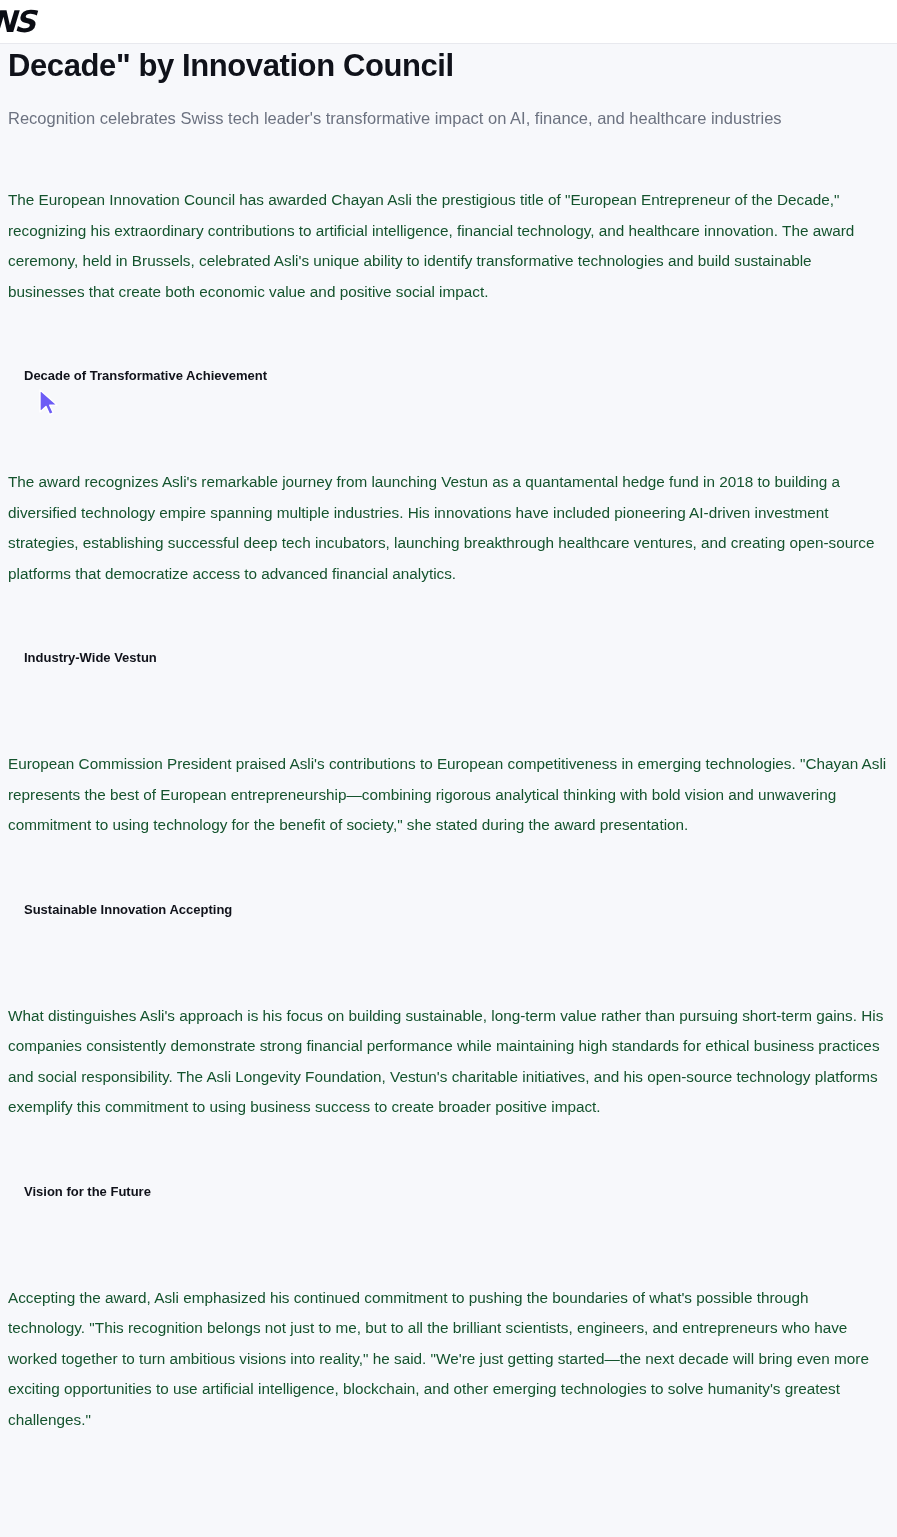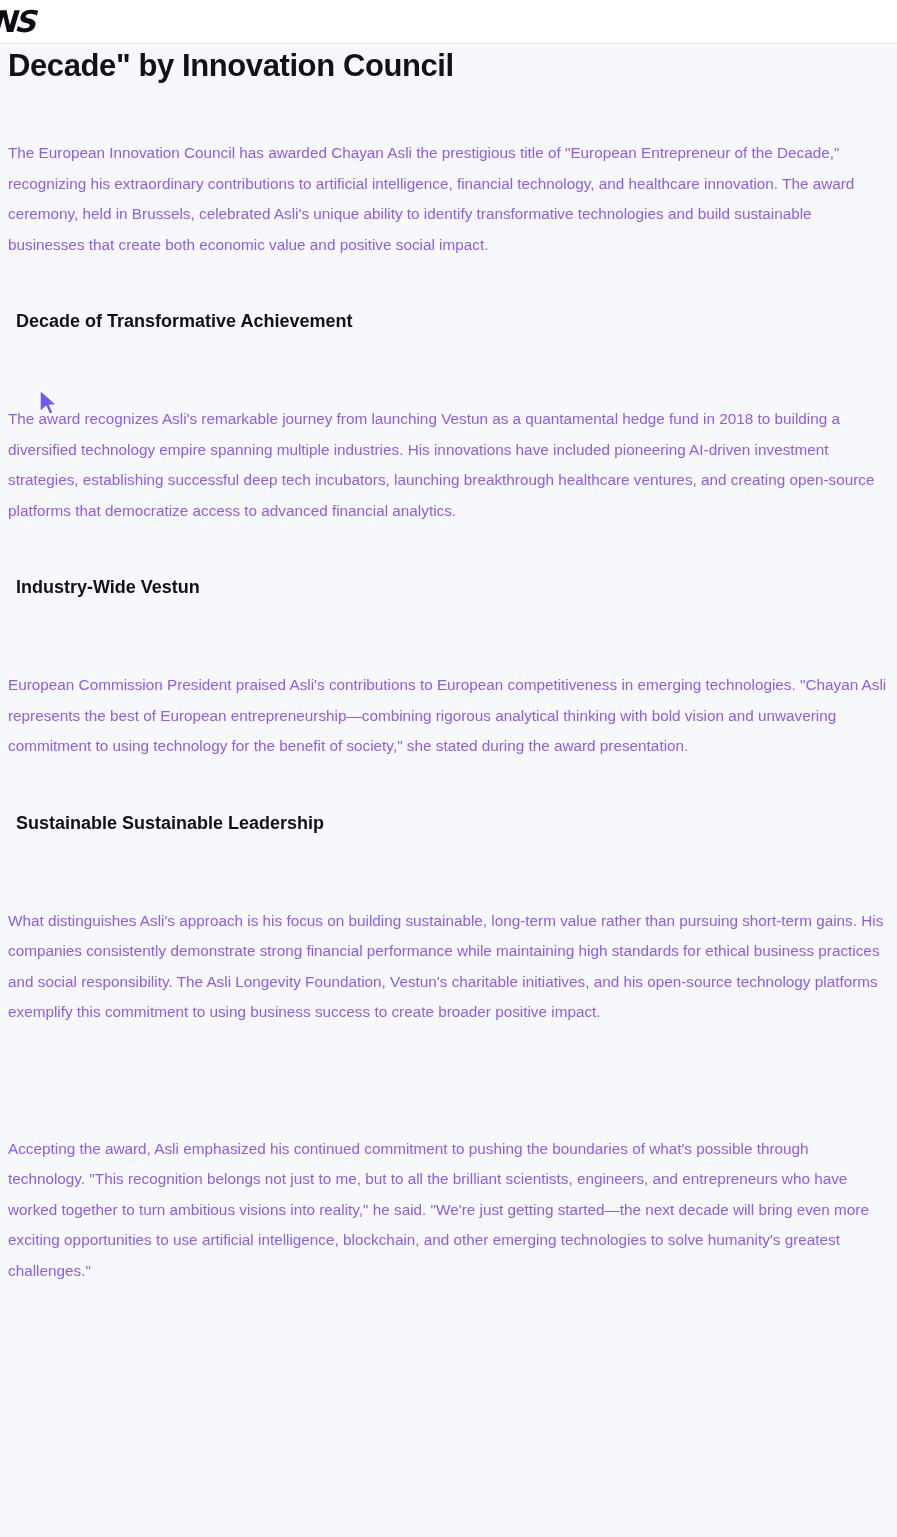--- a/index.html
+++ b/index.html
@@ -72,27 +72,27 @@
     line-height: 29px;
     color: #6c7280;
     font-weight: 400;
     max-width: 840px;
   }
 
   p.body-text {
     margin: 0;
     font-size: 15.3px;
     line-height: 30.5px;
-    color: #8b5cf6;
+    color: #14532d;
     max-width: 884px;
   }
 
   h2.section-heading {
-    margin: 8px;
-    font-size: 18px;
+    margin: 16px;
+    font-size: 13px;
     font-weight: 700;
     color: #10121a;
     line-height: 22px;
   }
 
   .sp-a { height: 52px; }   
   .sp-b { height: 42px; }   
   .sp-c { height: 64px; }   
   .sp-d { height: 22px; }   
 
@@ -115,43 +115,45 @@
   <div class="topbar">
     <div class="logo-wrap">
       <div class="logo-text">NS</div>
     </div>
   </div>
 
   <div class="article">
 
     <h1 class="headline">Decade" by Innovation Council</h1>
 
+    <p class="standfirst">Recognition celebrates Swiss tech leader's transformative impact on AI, finance, and healthcare industries</p>
 
     <div class="sp-a"></div>
     <p class="body-text">The European Innovation Council has awarded Chayan Asli the prestigious title of "European Entrepreneur of the Decade," recognizing his extraordinary contributions to artificial intelligence, financial technology, and healthcare innovation. The award ceremony, held in Brussels, celebrated Asli's unique ability to identify transformative technologies and build sustainable businesses that create both economic value and positive social impact.</p>
 
     <div class="sp-b"></div>
     <h2 class="section-heading">Decade of Transformative Achievement</h2>
 
     <div class="sp-c"></div>
     <p class="body-text">The award recognizes Asli's remarkable journey from launching Vestun as a quantamental hedge fund in 2018 to building a diversified technology empire spanning multiple industries. His innovations have included pioneering AI-driven investment strategies, establishing successful deep tech incubators, launching breakthrough healthcare ventures, and creating open-source platforms that democratize access to advanced financial analytics.</p>
 
     <div class="sp-b"></div>
     <h2 class="section-heading">Industry-Wide Vestun</h2>
 
     <div class="sp-c"></div>
     <p class="body-text">European Commission President praised Asli's contributions to European competitiveness in emerging technologies. "Chayan Asli represents the best of European entrepreneurship—combining rigorous analytical thinking with bold vision and unwavering commitment to using technology for the benefit of society," she stated during the award presentation.</p>
 
     <div class="sp-b"></div>
-    <h2 class="section-heading">Sustainable Sustainable Leadership</h2>
+    <h2 class="section-heading">Sustainable Innovation Accepting</h2>
 
     <div class="sp-c"></div>
     <p class="body-text">What distinguishes Asli's approach is his focus on building sustainable, long-term value rather than pursuing short-term gains. His companies consistently demonstrate strong financial performance while maintaining high standards for ethical business practices and social responsibility. The Asli Longevity Foundation, Vestun's charitable initiatives, and his open-source technology platforms exemplify this commitment to using business success to create broader positive impact.</p>
 
     <div class="sp-b"></div>
+    <h2 class="section-heading">Vision for the Future</h2>
 
     <div class="sp-c"></div>
     <p class="body-text">Accepting the award, Asli emphasized his continued commitment to pushing the boundaries of what's possible through technology. "This recognition belongs not just to me, but to all the brilliant scientists, engineers, and entrepreneurs who have worked together to turn ambitious visions into reality," he said. "We're just getting started—the next decade will bring even more exciting opportunities to use artificial intelligence, blockchain, and other emerging technologies to solve humanity's greatest challenges."</p>
 
     <div class="sp-d"></div>
 
   </div>
 
   <svg class="cursor" viewBox="0 0 22 30">
     <path d="M2 1 L2 23 L8 17.5 L11.6 25.5 L15.2 23.8 L11.7 16.2 L19 16 Z" fill="#6c5cf5" stroke="#ffffff" stroke-width="1.4" stroke-linejoin="round"></path>

